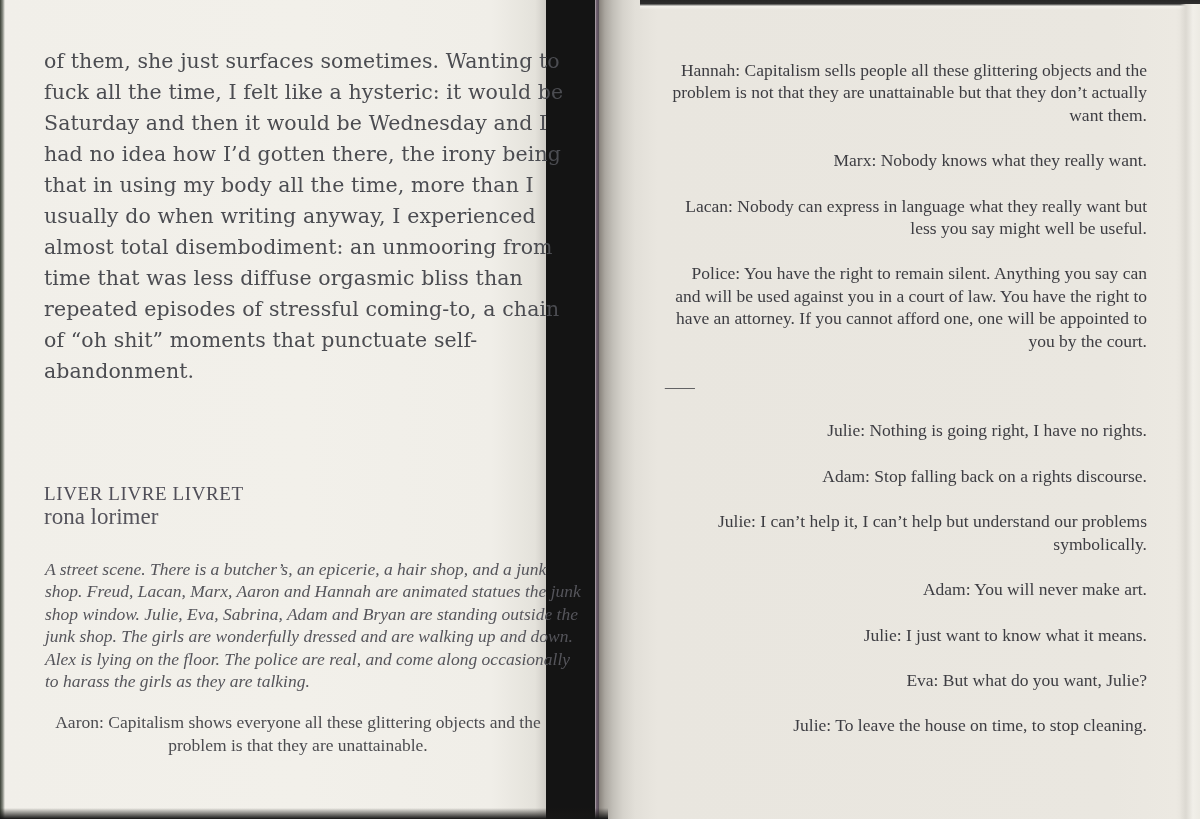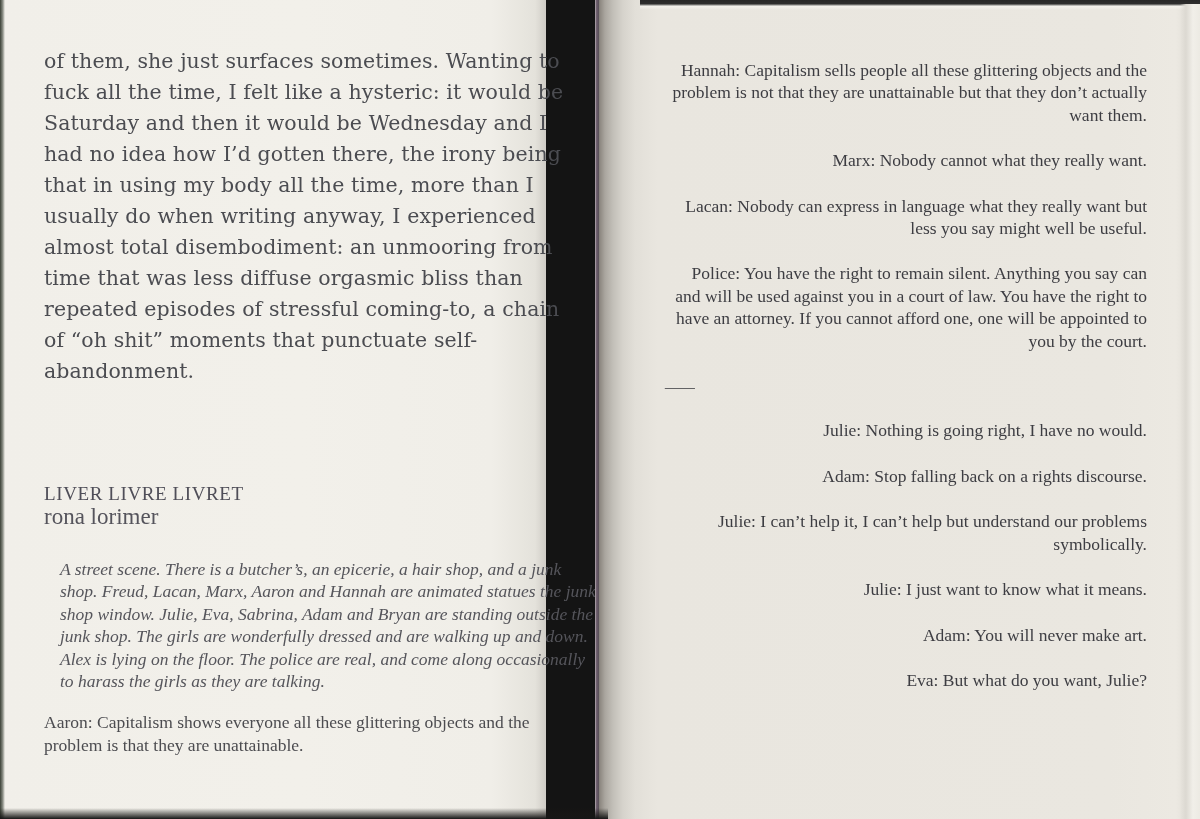--- a/index.html
+++ b/index.html
@@ -48,24 +48,24 @@
   }
   .title{
     font-size:19px;font-weight:normal;line-height:22px;
     color:#4f4e58;margin:96px 0 0 0;letter-spacing:.6px;
   }
   .author{
     font-size:23px;line-height:22px;color:#55545c;margin:1px 0 0 0;
   }
   .stage{
     font-style:italic;font-size:17.5px;line-height:22.4px;
-    color:#55555b;margin:30px 0 0 16px;width:540px;
+    color:#55555b;margin:30px 0 0 1px;width:540px;
   }
   .line{font-size:17.5px;line-height:22.4px;color:#46464b;margin:0 0 23px 0;}
-  .left-inner .line{margin:19px 0 4px 0;width:508px;color:#4c4c50;}
+  .left-inner .line{margin:19px 0 4px 0;width:508px;color:#4c4c50;text-align:center;}
 
   
   .right-inner{position:absolute;left:68px;top:47px;width:482px;}
   .right-inner .line{color:#3d3d42;margin:12px 0 23px 0;text-align:right;}
   .divider{
     display:block;color:#4c4c50;font-size:17.5px;line-height:22.4px;
     margin:17px 0 22px 0;
   }
   .divider span{display:inline-block;transform:scaleX(1.7);transform-origin:left center;}
 </style>
@@ -80,32 +80,33 @@
       <h2 class="title">LIVER LIVRE LIVRET</h2>
       <p class="author">rona lorimer</p>
       <p class="stage">A street scene. There is a butcher’s, an epicerie, a hair shop, and a junk shop. Freud, Lacan, Marx, Aaron and Hannah are animated statues the junk shop window. Julie, Eva, Sabrina, Adam and Bryan are standing outside the junk shop. The girls are wonderfully dressed and are walking up and down. Alex is lying on the floor. The police are real, and come along occasionally to harass the girls as they are talking.</p>
       <p class="line"><span>Aaron:</span> <span>Capitalism shows everyone all these glittering objects and the problem is that they are unattainable.</span></p>
     </div>
   </div>
 
   <div class="page right">
     <div class="right-inner">
       <p class="line"><span>Hannah:</span> <span>Capitalism sells people all these glittering objects and the problem is not that they are unattainable but that they don’t actually want them.</span></p>
-      <p class="line"><span>Marx:</span> <span>Nobody cannot what they really want.</span></p>
+      <p class="line"><span>Marx:</span> <span>Nobody knows what they really want.</span></p>
       <p class="line"><span>Lacan:</span> <span>Nobody can express in language what they really want but less you say might well be useful.</span></p>
       <p class="line"><span>Police:</span> <span>You have the right to remain silent. Anything you say can and will be used against you in a court of law. You have the right to have an attorney. If you cannot afford one, one will be appointed to you by the court.</span></p>
 
       <div class="divider"><span>—</span></div>
 
-      <p class="line"><span>Julie:</span> <span>Nothing is going right, I have no would.</span></p>
+      <p class="line"><span>Julie:</span> <span>Nothing is going right, I have no rights.</span></p>
       <p class="line"><span>Adam:</span> <span>Stop falling back on a rights discourse.</span></p>
       <p class="line"><span>Julie:</span> <span>I can’t help it, I can’t help but understand our problems symbolically.</span></p>
+      <p class="line"><span>Adam:</span> <span>You will never make art.</span></p>
       <p class="line"><span>Julie:</span> <span>I just want to know what it means.</span></p>
-      <p class="line"><span>Adam:</span> <span>You will never make art.</span></p>
       <p class="line"><span>Eva:</span> <span>But what do you want, Julie?</span></p>
+      <p class="line"><span>Julie:</span> <span>To leave the house on time, to stop cleaning.</span></p>
     </div>
   </div>
 
   <div class="gutter-line"></div>
   <div class="edge-left"></div>
   <div class="edge-bottom-left"></div>
   <div class="edge-top-right"></div>
   <div class="edge-right"></div>
 
 </div>

